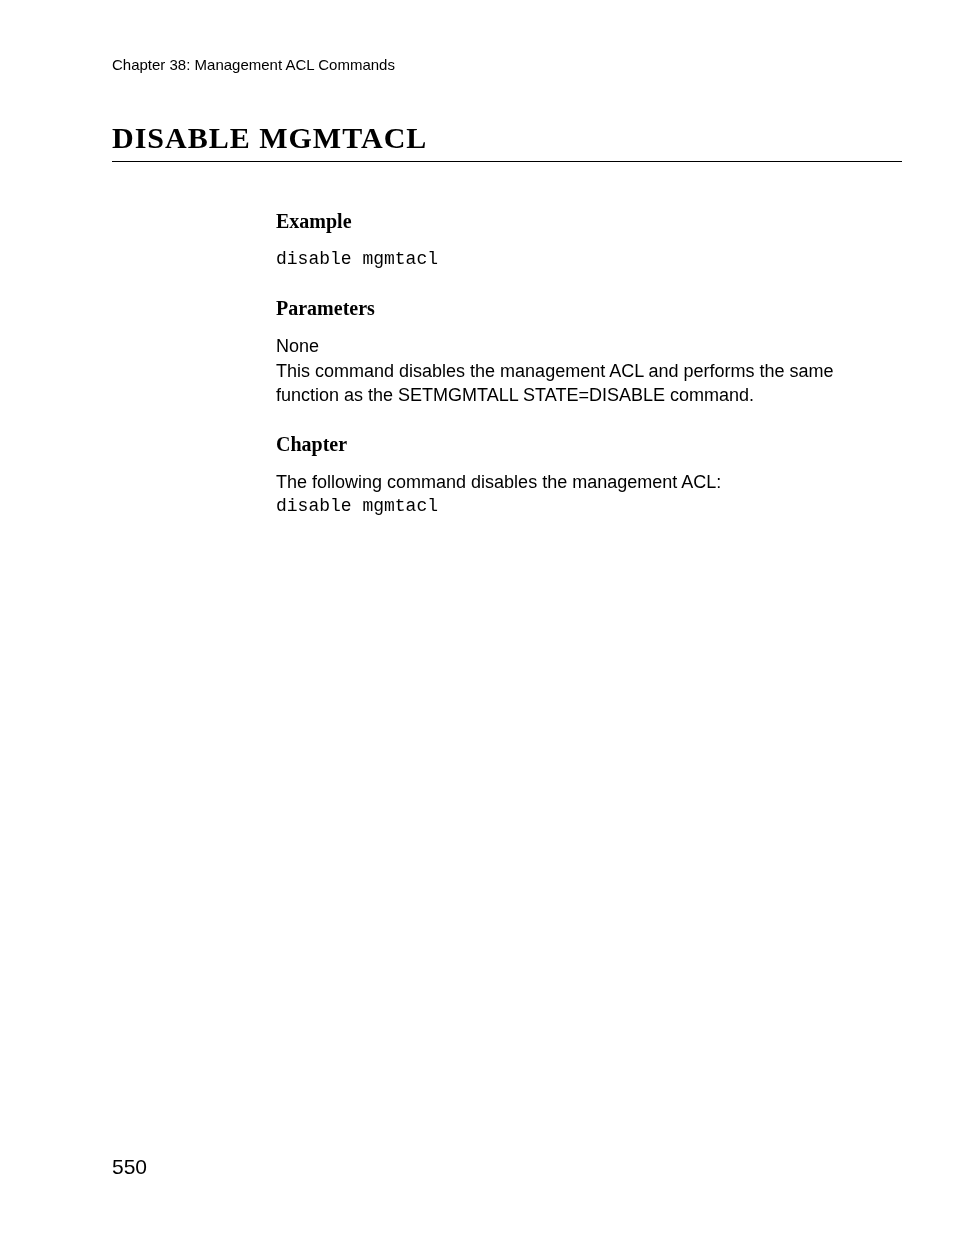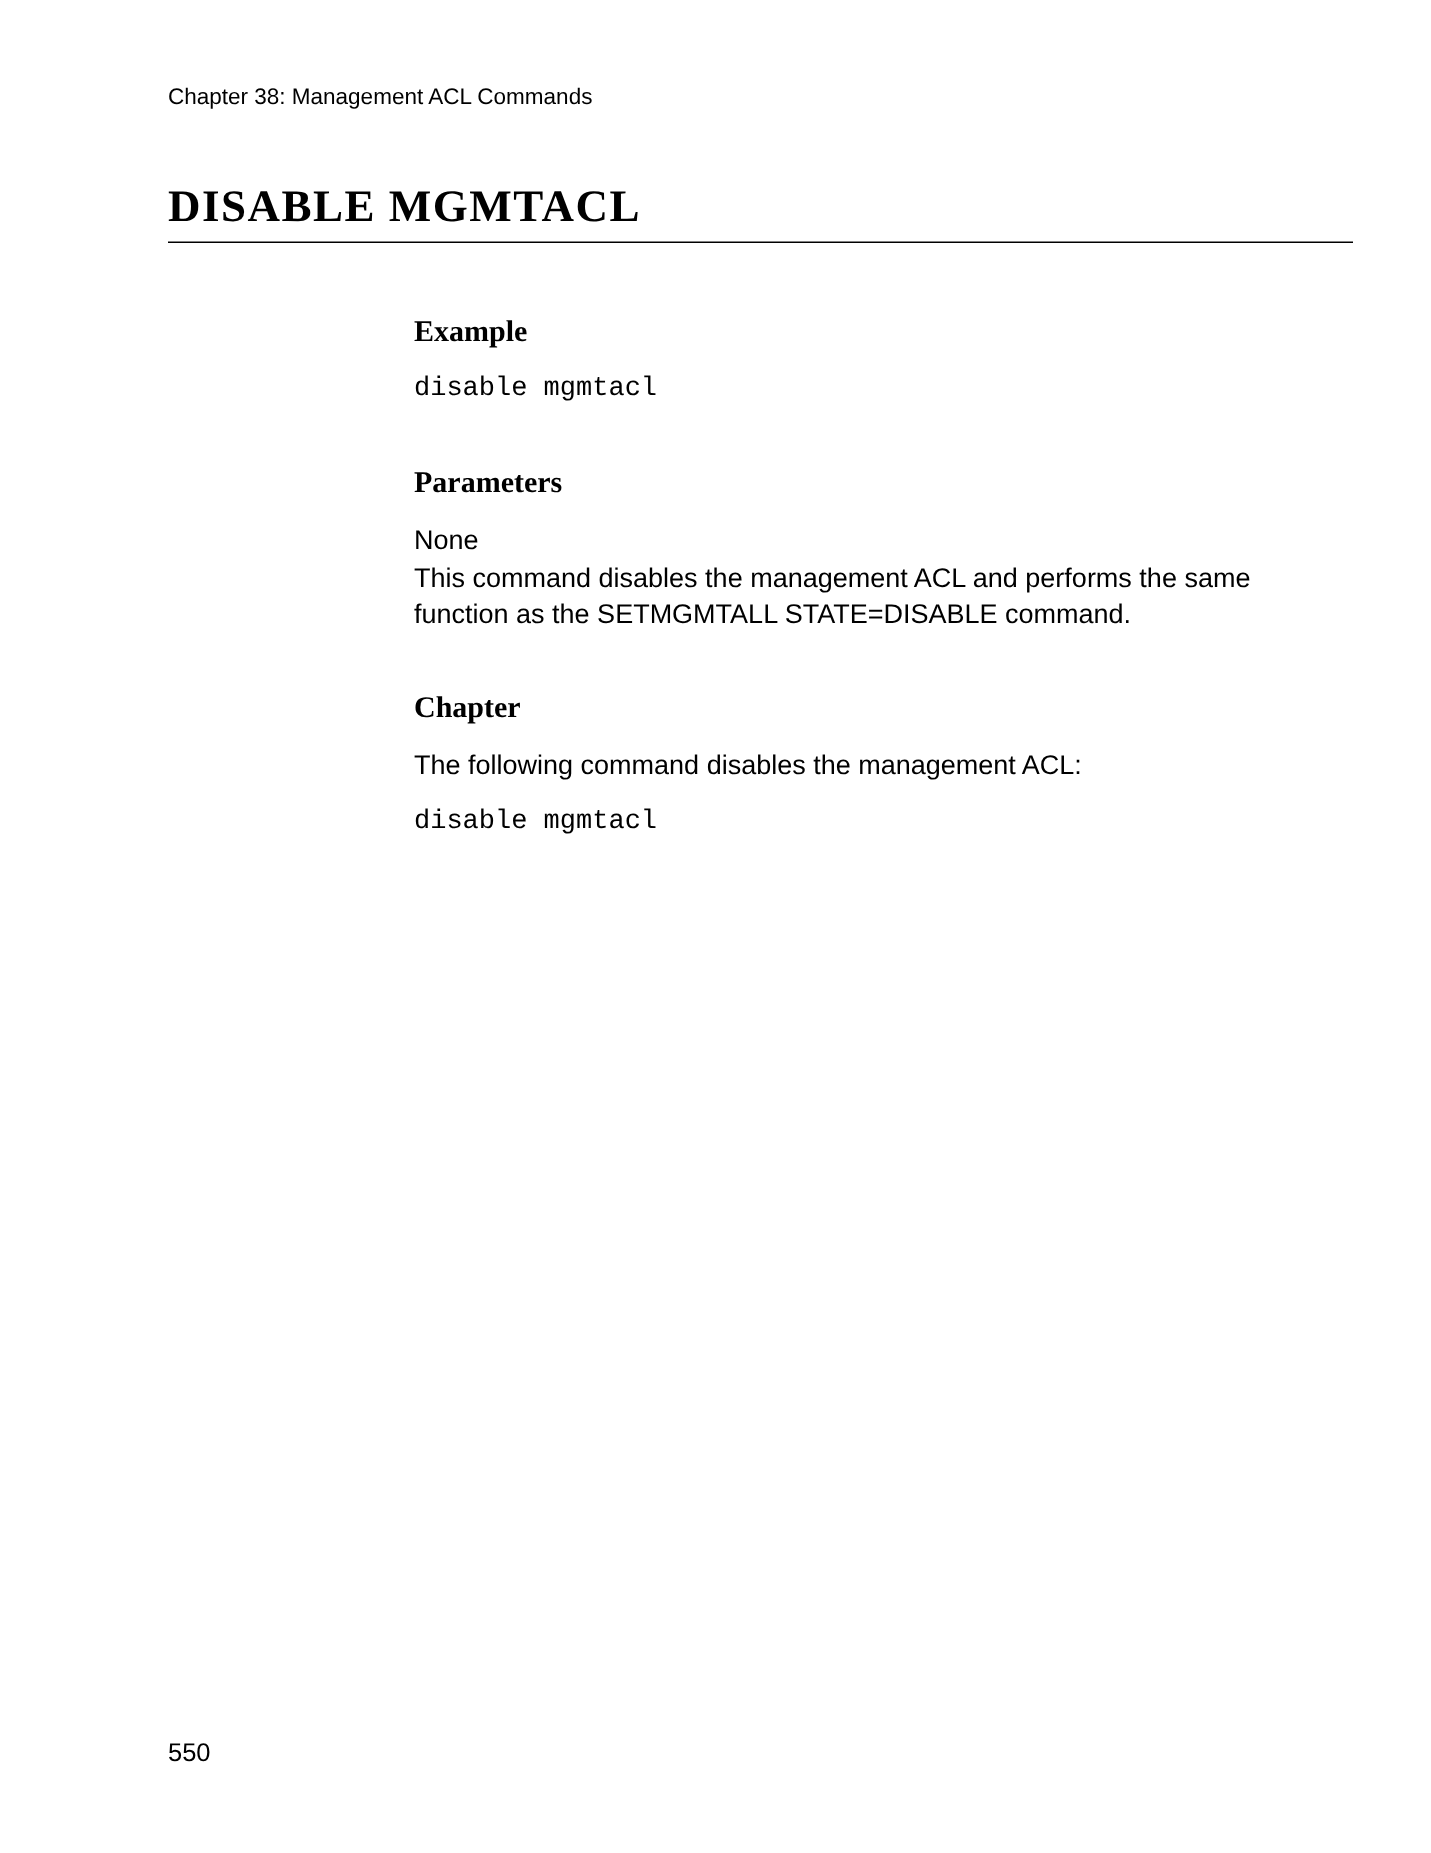--- a/index.html
+++ b/index.html
@@ -35,41 +35,41 @@
       margin-bottom: 48px;
     }
     .content {
       margin-left: 164px;
       max-width: 560px;
     }
     .subhead {
       font-family: "Times New Roman", Times, serif;
       font-weight: bold;
       font-size: 20px;
-      margin-top: 40px;
+      margin-top: 26px;
       margin-bottom: 14px;
     }
     .subhead:first-child {
       margin-top: 0;
     }
     .mono {
       font-family: "Courier New", Courier, monospace;
       font-size: 18px;
       line-height: 1.35;
     }
     .body-text {
       font-family: Liberation Sans, sans-serif;
       font-size: 18px;
       line-height: 1.35;
     }
     .page-number {
       position: absolute;
       bottom: 56px;
       left: 112px;
-      font-size: 17px;
+      font-size: 21px;
     }
   </style>
 </head>
 <body>
 
 <div class="page">
 
   <div class="header-line">Chapter 38: Management ACL Commands</div>
 
   <h1 class="title">DISABLE MGMTACL</h1>
@@ -78,20 +78,20 @@
 
     <div class="subhead">Example</div>
     <div class="mono">disable mgmtacl</div>
 
     <div class="subhead">Parameters</div>
     <div class="body-text">None</div>
 
     <div class="body-text">This command disables the management ACL and performs the same function as the SETMGMTALL STATE=DISABLE command.</div>
 
     <div class="subhead">Chapter</div>
-    <div class="body-text" style="margin-bottom:14px;">The following command disables the management ACL:</div>
+    <div class="body-text" style="">The following command disables the management ACL:</div>
     <div class="mono">disable mgmtacl</div>
 
   </div>
 
   <div class="page-number">550</div>
 
 </div>
 
 </body></html>

